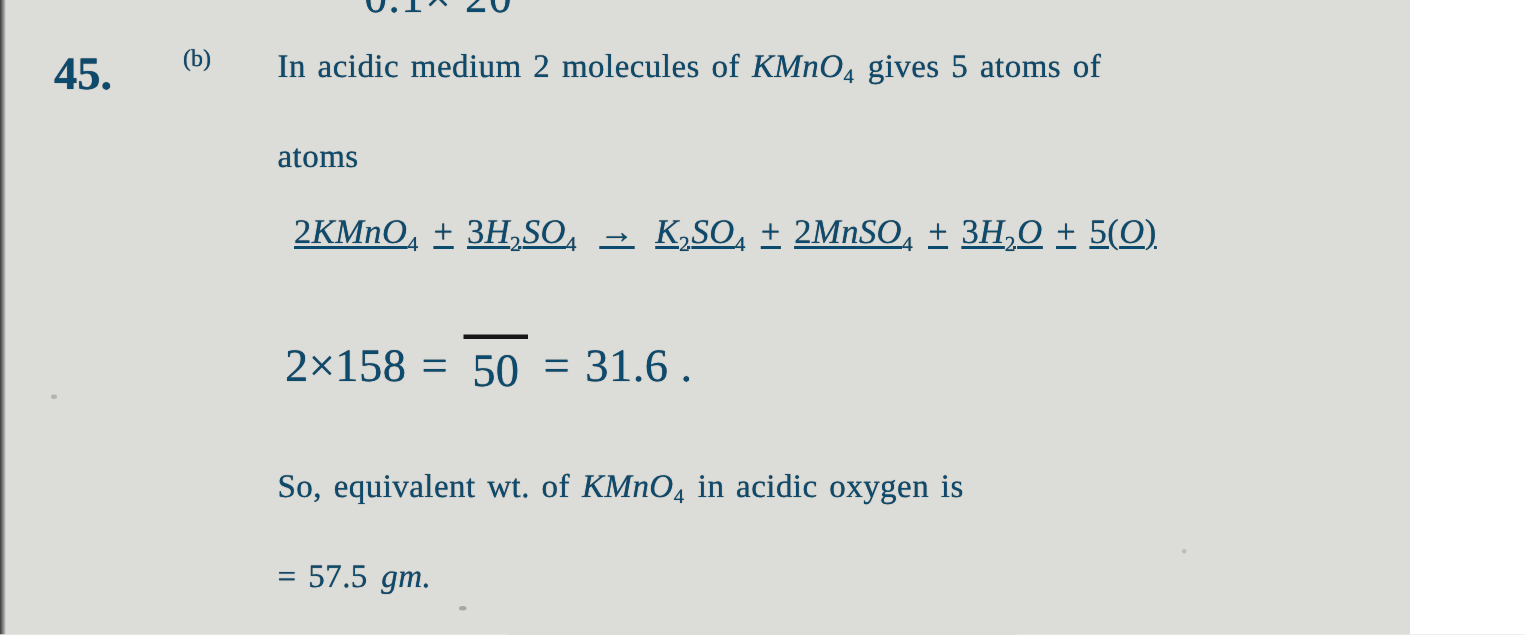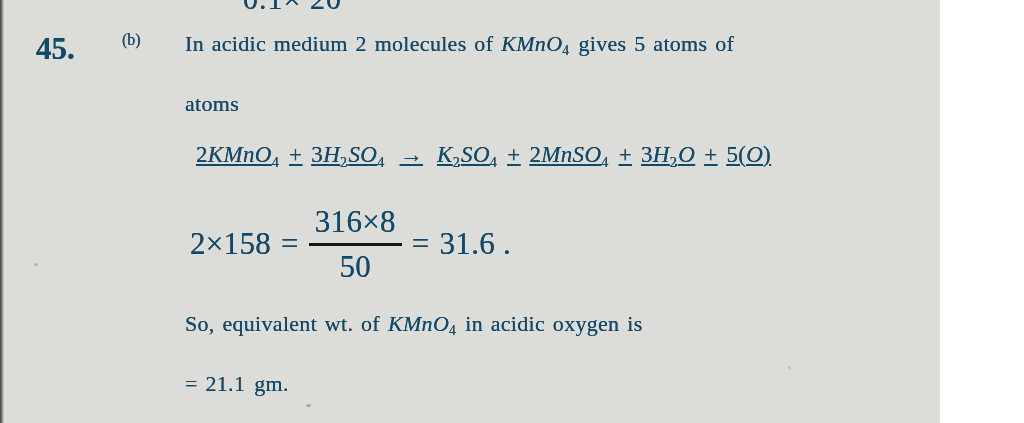--- a/index.html
+++ b/index.html
@@ -57,21 +57,21 @@
     font-size: 31px; white-space: nowrap; letter-spacing: 0.3px;
   }
   .calc .op { margin: 0 10px; }
   .frac { display: inline-flex; flex-direction: column; align-items: center; }
   .frac .num { padding: 0 6px 3px; }
   .frac .bar { align-self: stretch; height: 0; border-top: 3px solid #171717; }
   .frac .den { padding: 3px 6px 0; }
   .period { margin-left: 8px; }
   .line5 { left: 185px; top: 311px; }
   .line6 { left: 185px; top: 371px; }
-  .unit { margin-left: 9px; }
+  .unit { font-style: italic; margin-left: 9px; }
   .speck { position: absolute; border-radius: 50%; }
   .speck-1 { left: 952px; top: 259px; width: 7px; height: 5px; background: #2e2e2e; box-shadow: 0 0 2px #777; }
   .speck-2 { left: 34px; top: 263px; width: 4px; height: 3px; background: #b3b3b3; }
   .speck-3 { left: 306px; top: 404px; width: 5px; height: 3px; background: #a6a6a6; }
   .speck-4 { left: 788px; top: 366px; width: 3px; height: 3px; background: #bdbdbd; }
 </style>
 </head>
 <body>
 
 <div class="page">
@@ -88,31 +88,30 @@
   <div class="row line1"><span>In acidic medium 2 molecules of</span><span class="chem"><i>KMnO</i><sub>4</sub></span><span>gives 5 atoms of</span></div>
 
   <div class="row line2"><span>atoms</span></div>
 
   <div class="row equation"><span>2</span><i>KMnO</i><sub>4</sub><span class="op">+</span><span>3</span><i>H</i><sub>2</sub><i>SO</i><sub>4</sub><span class="op arrow">→</span><i>K</i><sub>2</sub><i>SO</i><sub>4</sub><span class="op">+</span><span>2</span><i>MnSO</i><sub>4</sub><span class="op">+</span><span>3</span><i>H</i><sub>2</sub><i>O</i><span class="op">+</span><span>5(</span><i>O</i><span>)</span></div>
 
   <div class="calc">
     <span>2×158</span>
     <span class="op">=</span>
     <span class="frac">
-      <span class="num">316×8</span>
       <span class="bar"></span>
       <span class="den">50</span>
     </span>
     <span class="op">=</span>
     <span>31.6</span>
     <span class="period">.</span>
   </div>
 
   <div class="row line5"><span>So, equivalent wt. of</span><span class="chem"><i>KMnO</i><sub>4</sub></span><span>in acidic oxygen is</span></div>
 
-  <div class="row line6"><span>= 21.1</span><span class="unit">gm.</span></div>
+  <div class="row line6"><span>= 57.5</span><span class="unit">gm.</span></div>
 
   <div class="speck speck-1"></div>
   <div class="speck speck-2"></div>
   <div class="speck speck-3"></div>
   <div class="speck speck-4"></div>
 
 </div>
 
 </body></html>

